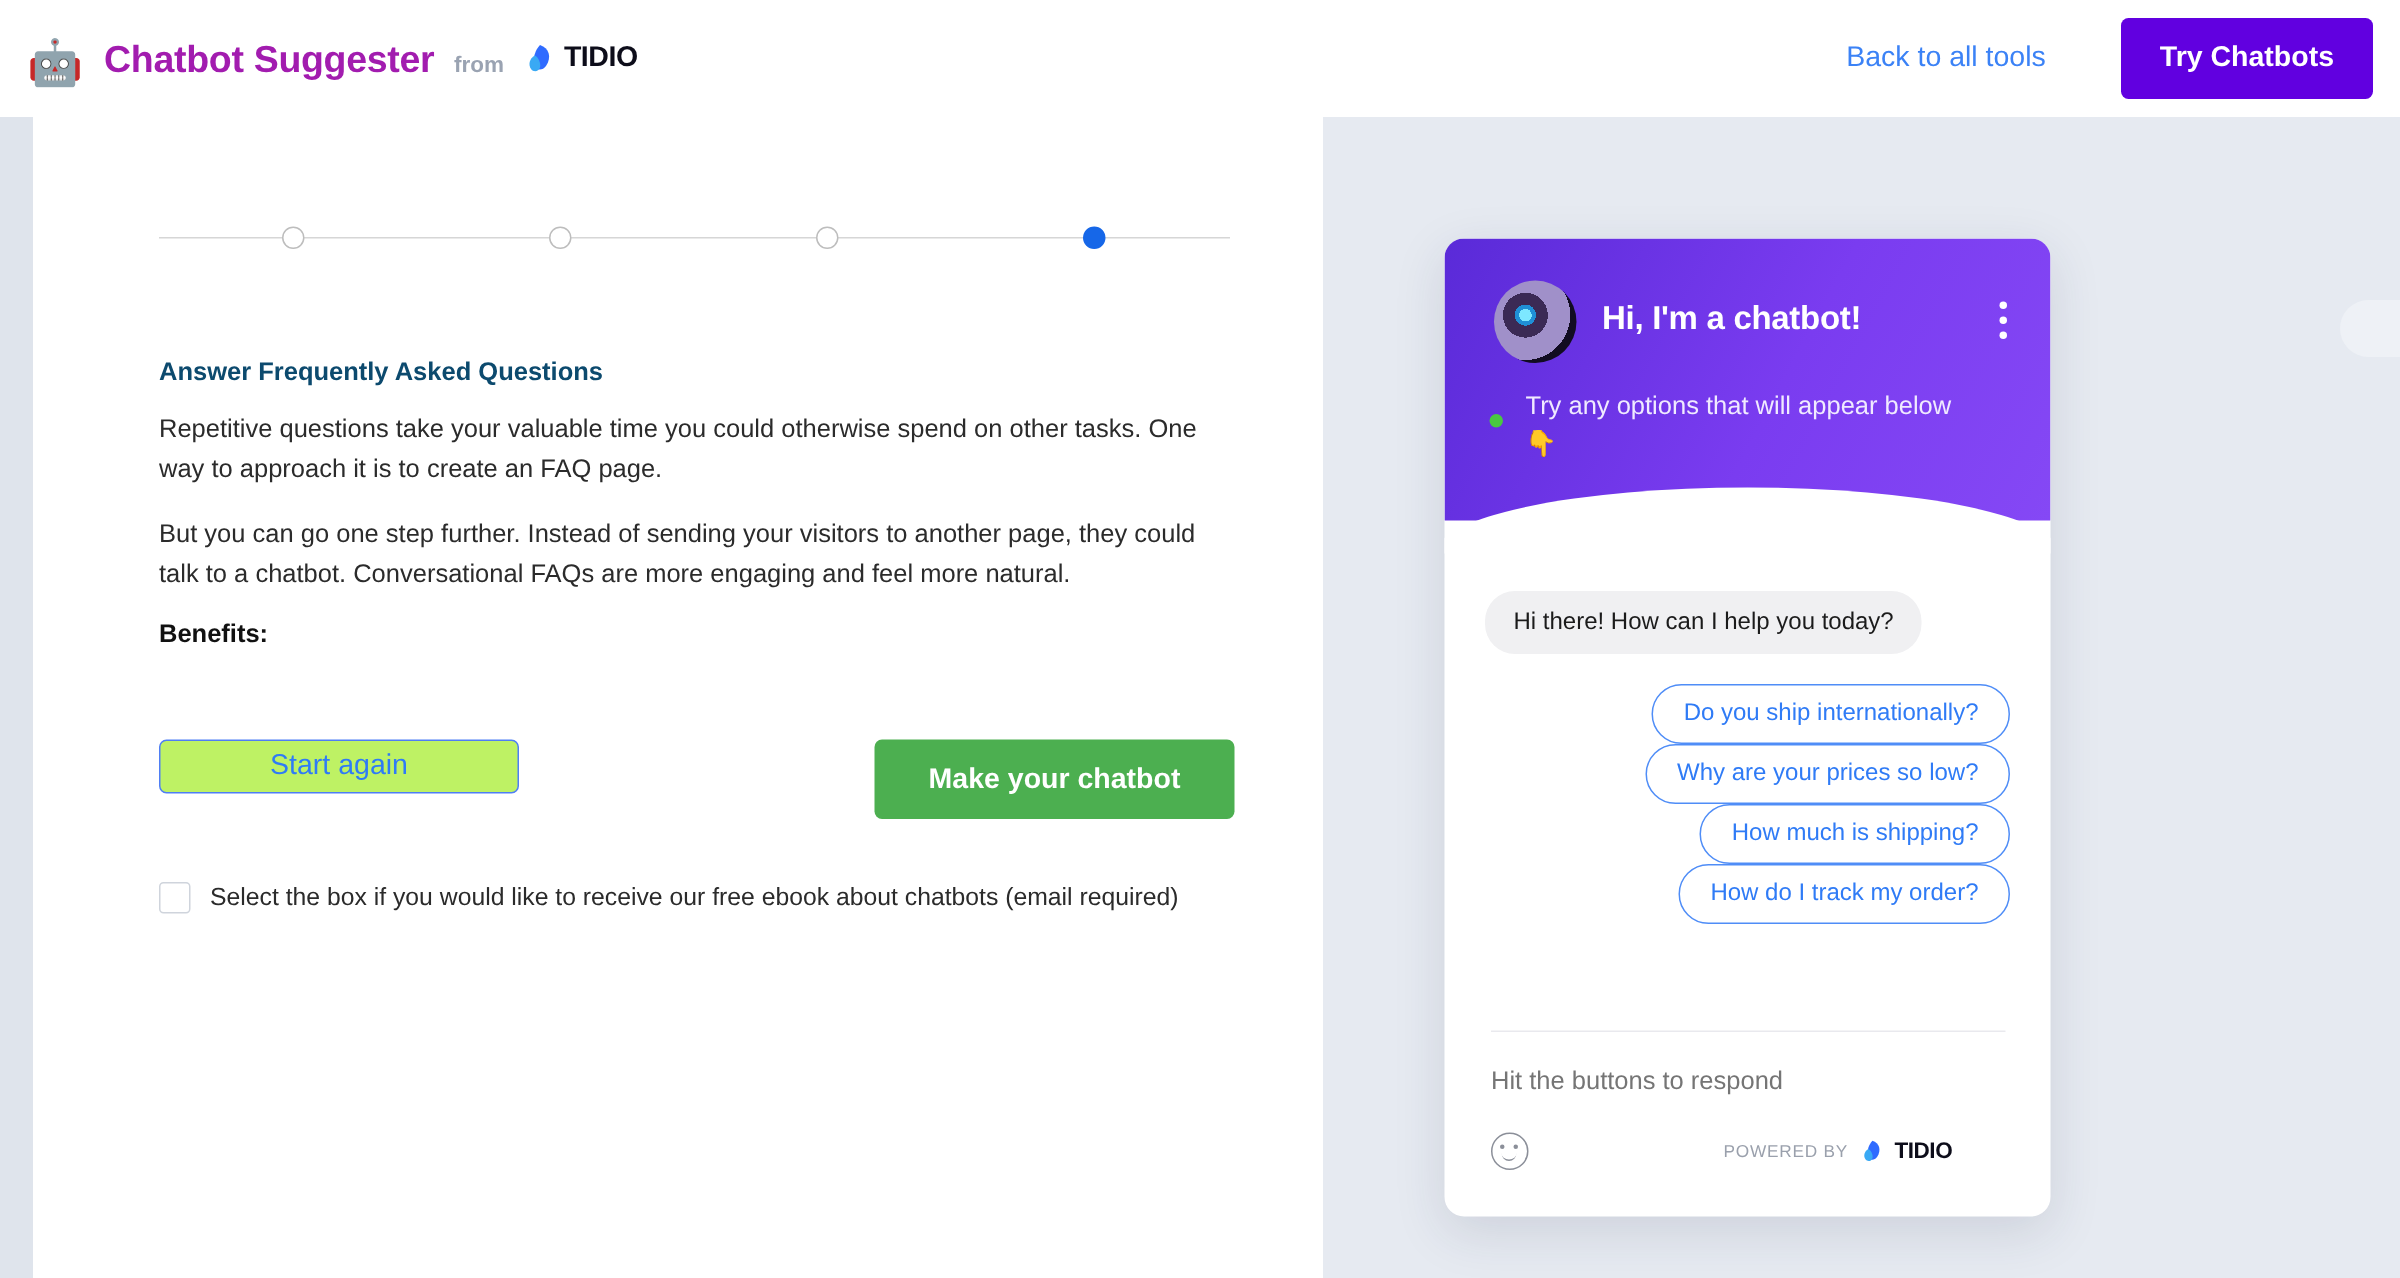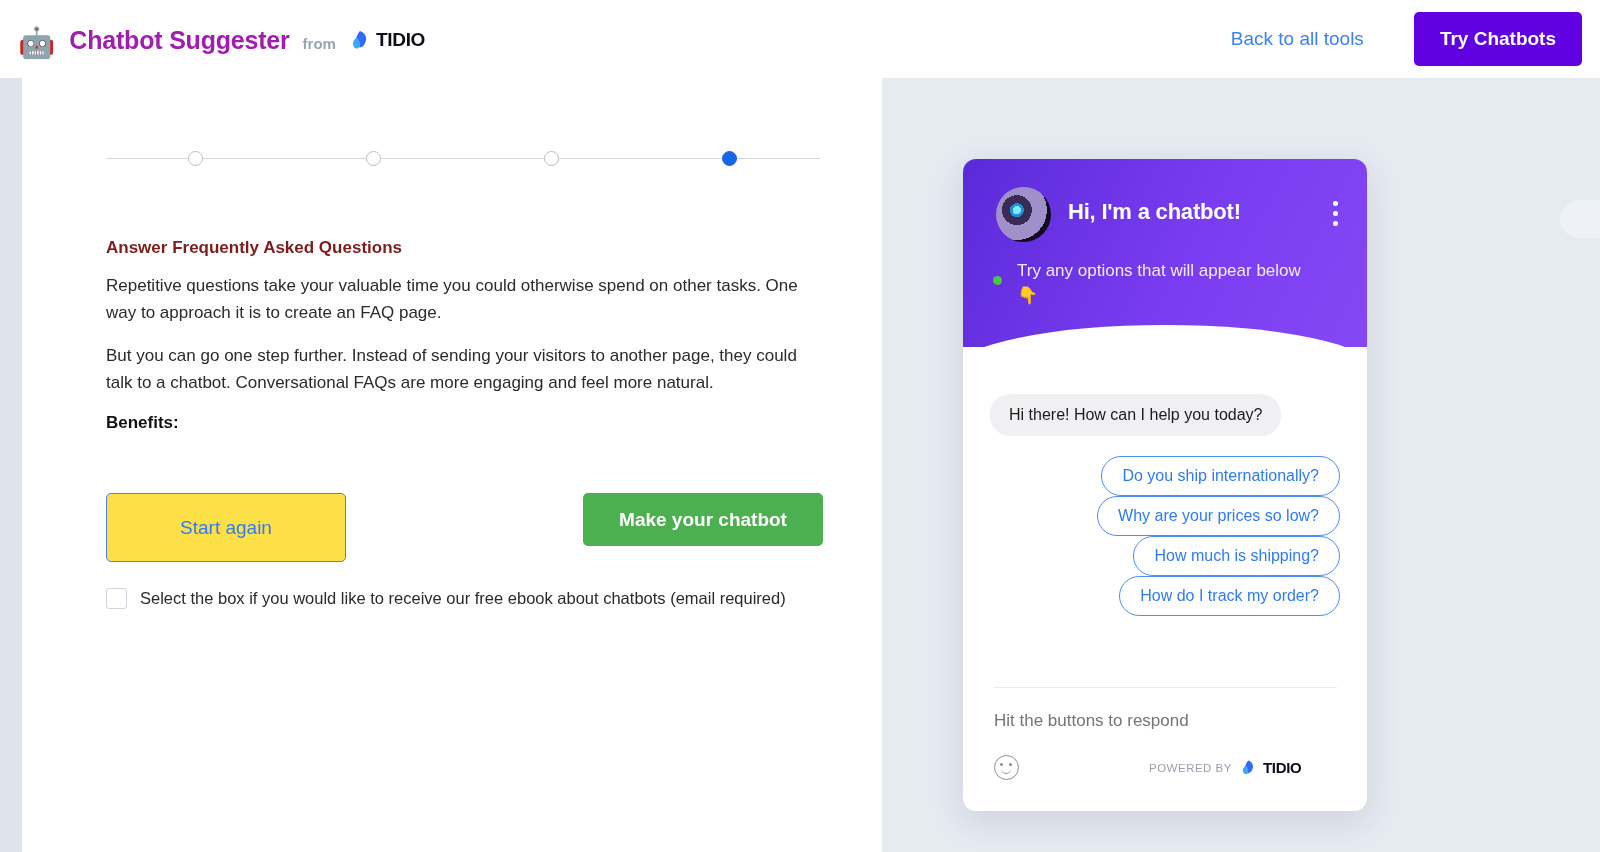--- a/index.html
+++ b/index.html
@@ -83,30 +83,30 @@
   }
   .step-dot {
     position: absolute; top: 3px; width: 15px; height: 15px;
     border-radius: 50%; background: #ffffff; border: 1.6px solid #bdbdbd;
     cursor: pointer;
   }
   .step-dot.active { background: #1667e8; border-color: #1667e8; }
 
   
   .content { position: absolute; left: 84px; top: 160px; width: 714px; }
-  .sec-title { font-size: 17px; font-weight: bold; color: #7f1d1d; margin-bottom: 15px; }
+  .sec-title { font-size: 17px; font-weight: bold; color: #0c4a6e; margin-bottom: 15px; }
   .para { font-size: 17px; color: #2b2b2b; line-height: 1.56; margin-bottom: 17px; }
   .benefits-label { font-size: 17px; font-weight: bold; color: #111; margin-bottom: 13px; }
 
   
   .actions { position: absolute; left: 84px; top: 415px; width: 714px; height: 54px; }
   .btn-start {
     position: absolute; left: 0; top: 0;
-    width: 240px; height: 69px;
-    background: #fde047; border: 1.5px solid #4f7ef5; border-radius: 5px;
+    width: 240px; height: 36px;
+    background: #bef264; border: 1.5px solid #4f7ef5; border-radius: 5px;
     color: #2f7bf6; font-size: 19px; cursor: pointer;
     font-family: inherit;
   }
   .btn-make {
     position: absolute; left: 477px; top: 0;
     width: 240px; height: 53px;
     background: #4caf50; border: none; border-radius: 5px;
     color: #fff; font-size: 19px; font-weight: bold; cursor: pointer;
     font-family: inherit;
   }

